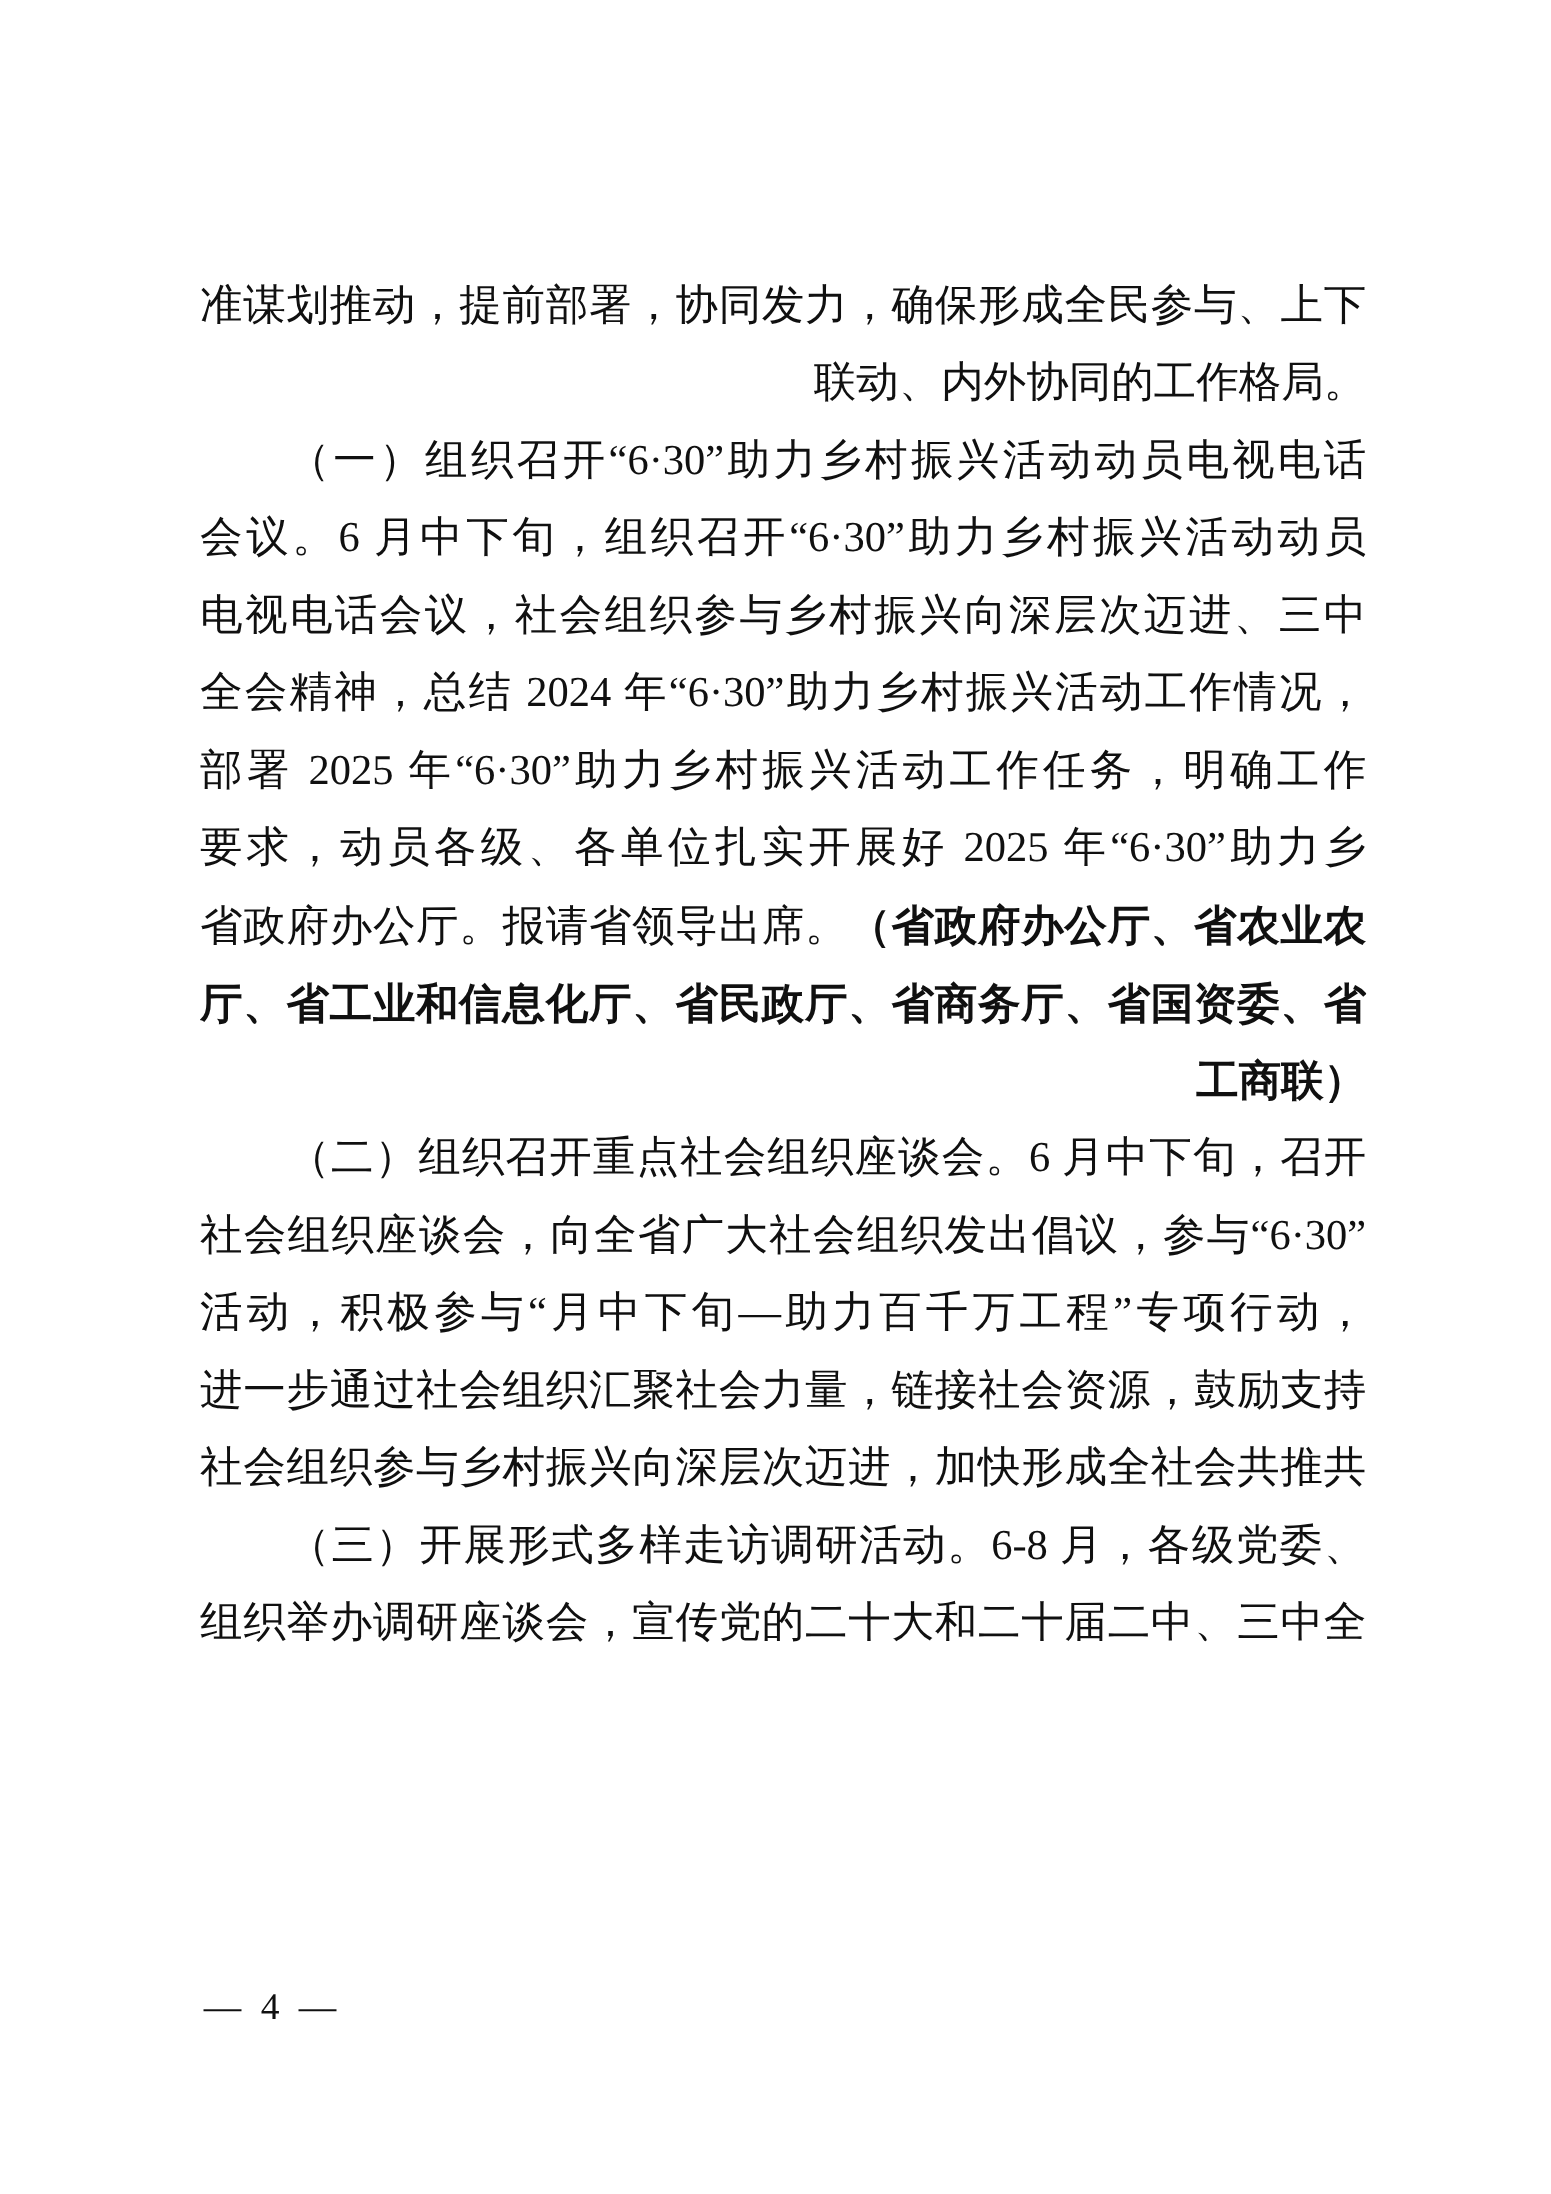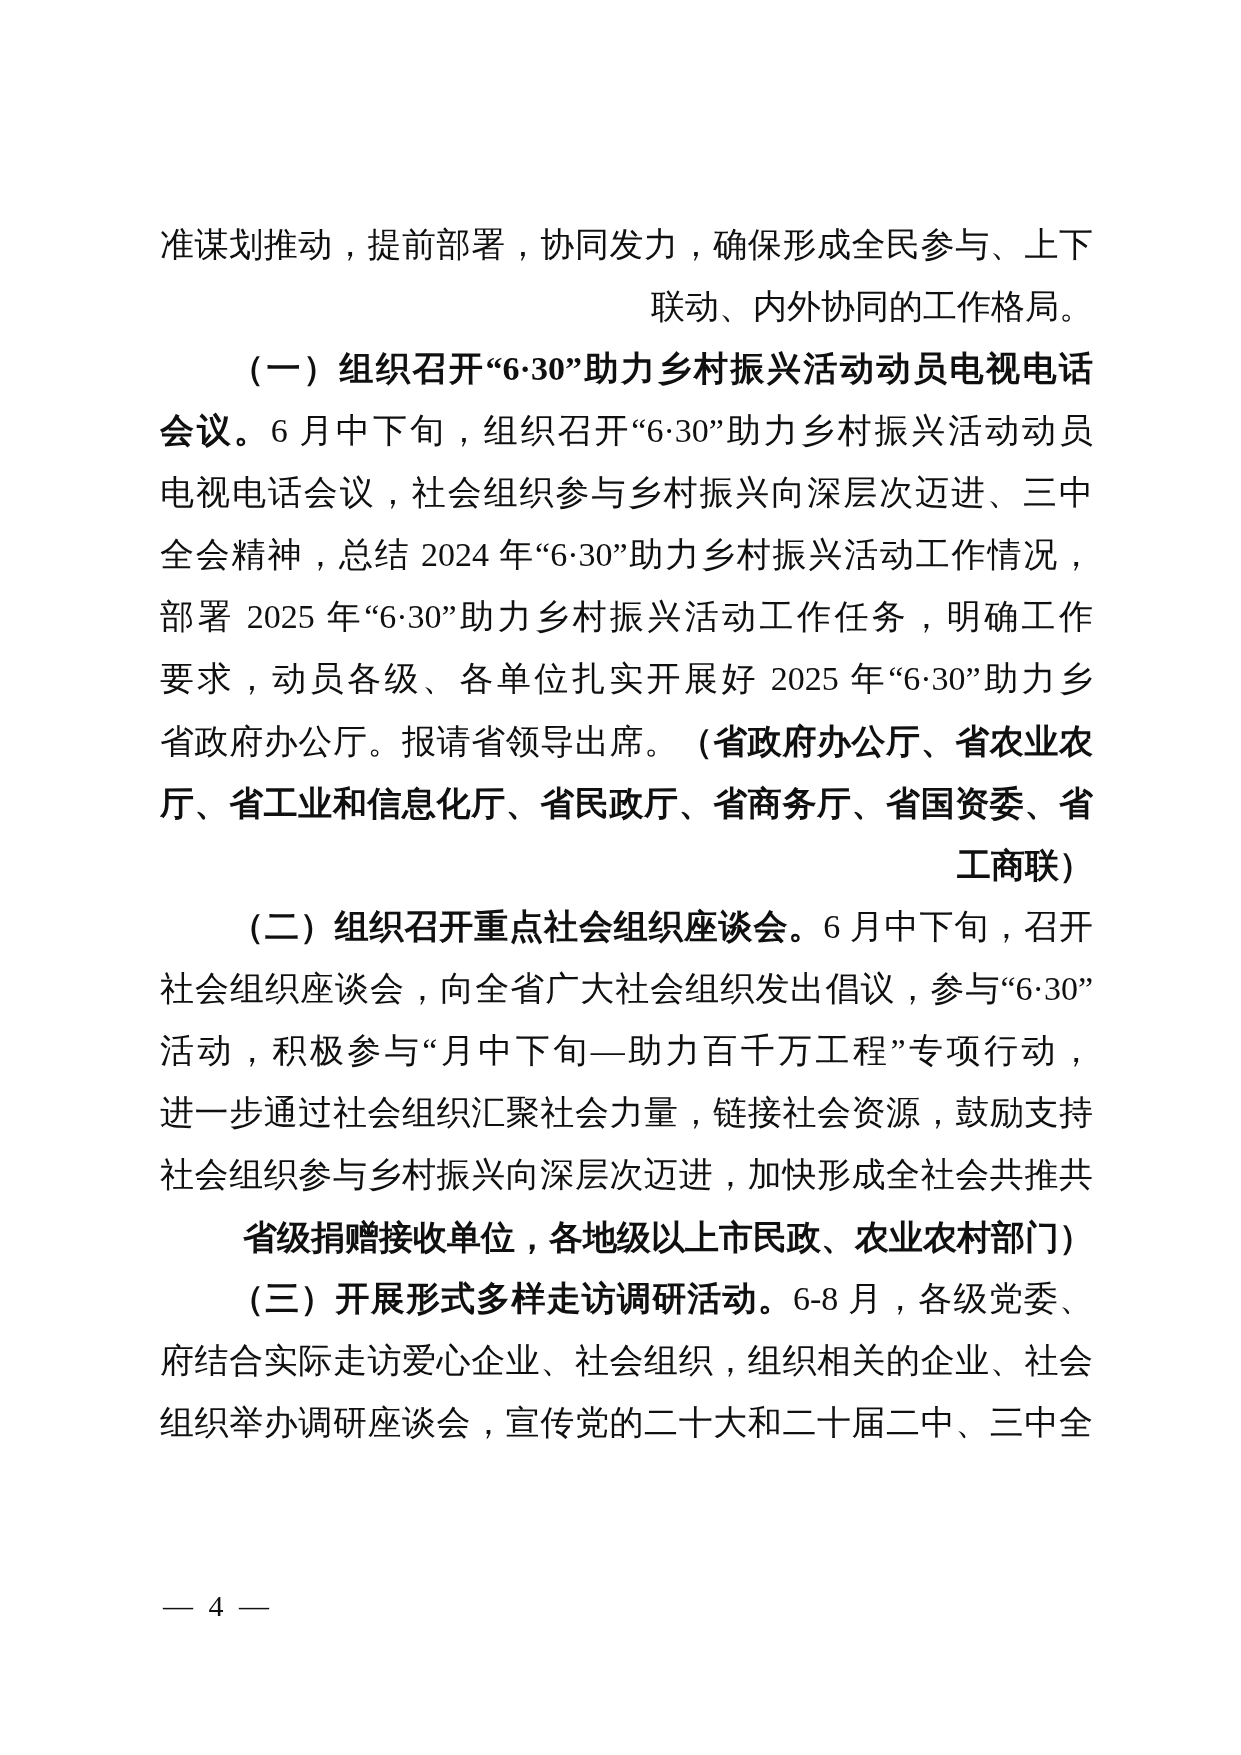--- a/index.html
+++ b/index.html
@@ -33,21 +33,21 @@
   .fill {
     text-align: justify;
     text-align-last: justify;
     text-justify: inter-character;
   }
   .ind {
     padding-left: 70px;
   }
   
   .t {
-    font-weight: bold;
+    font-weight: normal;
   }
   
   .o {
     font-weight: bold;
     font-family: "Liberation Sans", sans-serif;
   }
   .footer {
     position: absolute;
     left: 163px;
     top: 1585px;
@@ -89,25 +89,23 @@
 
     <div class="line fill"><span>社会组织座谈会，向全省广大社会组织发出倡议，参与“6·30”</span></div>
 
     <div class="line fill"><span>活动，积极参与“月中下旬—助力百千万工程”专项行动，</span></div>
 
     <div class="line fill"><span>进一步通过社会组织汇聚社会力量，链接社会资源，鼓励支持</span></div>
 
     <div class="line fill"><span>社会组织参与乡村振兴向深层次迈进，加快形成全社会共推共</span></div>
 
 
-    <div class="line"><span class="o">省级捐赠接收单位，各地级以上市民政、农业农村部门）</span></div>
 
     <div class="line fill ind"><span class="t">（三）开展形式多样走访调研活动。</span><span>6-8 月，各级党委、政</span></div>
 
-    <div class="line fill"><span>府结合实际走访爱心企业、社会组织，组织相关的企业、社会</span></div>
 
     <div class="line fill"><span>组织举办调研座谈会，宣传党的二十大和二十届二中、三中全</span></div>
 
 
   </div>
 
   <div class="footer">— 4 —</div>
 </div>
 
 </body></html>

